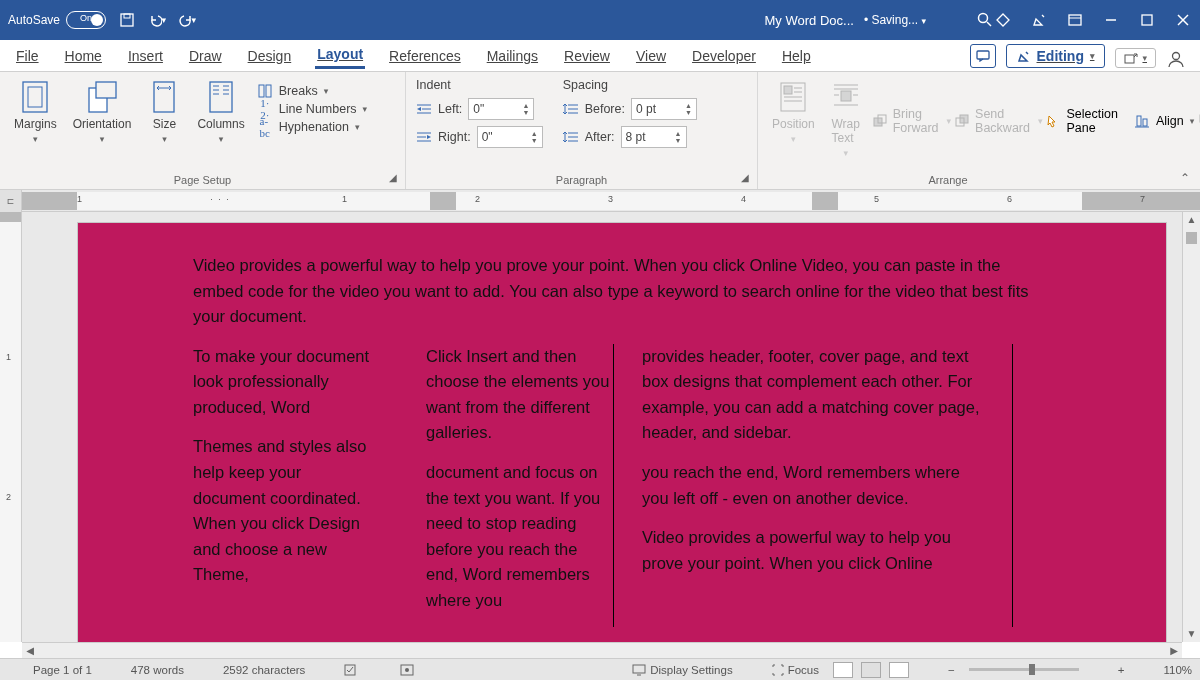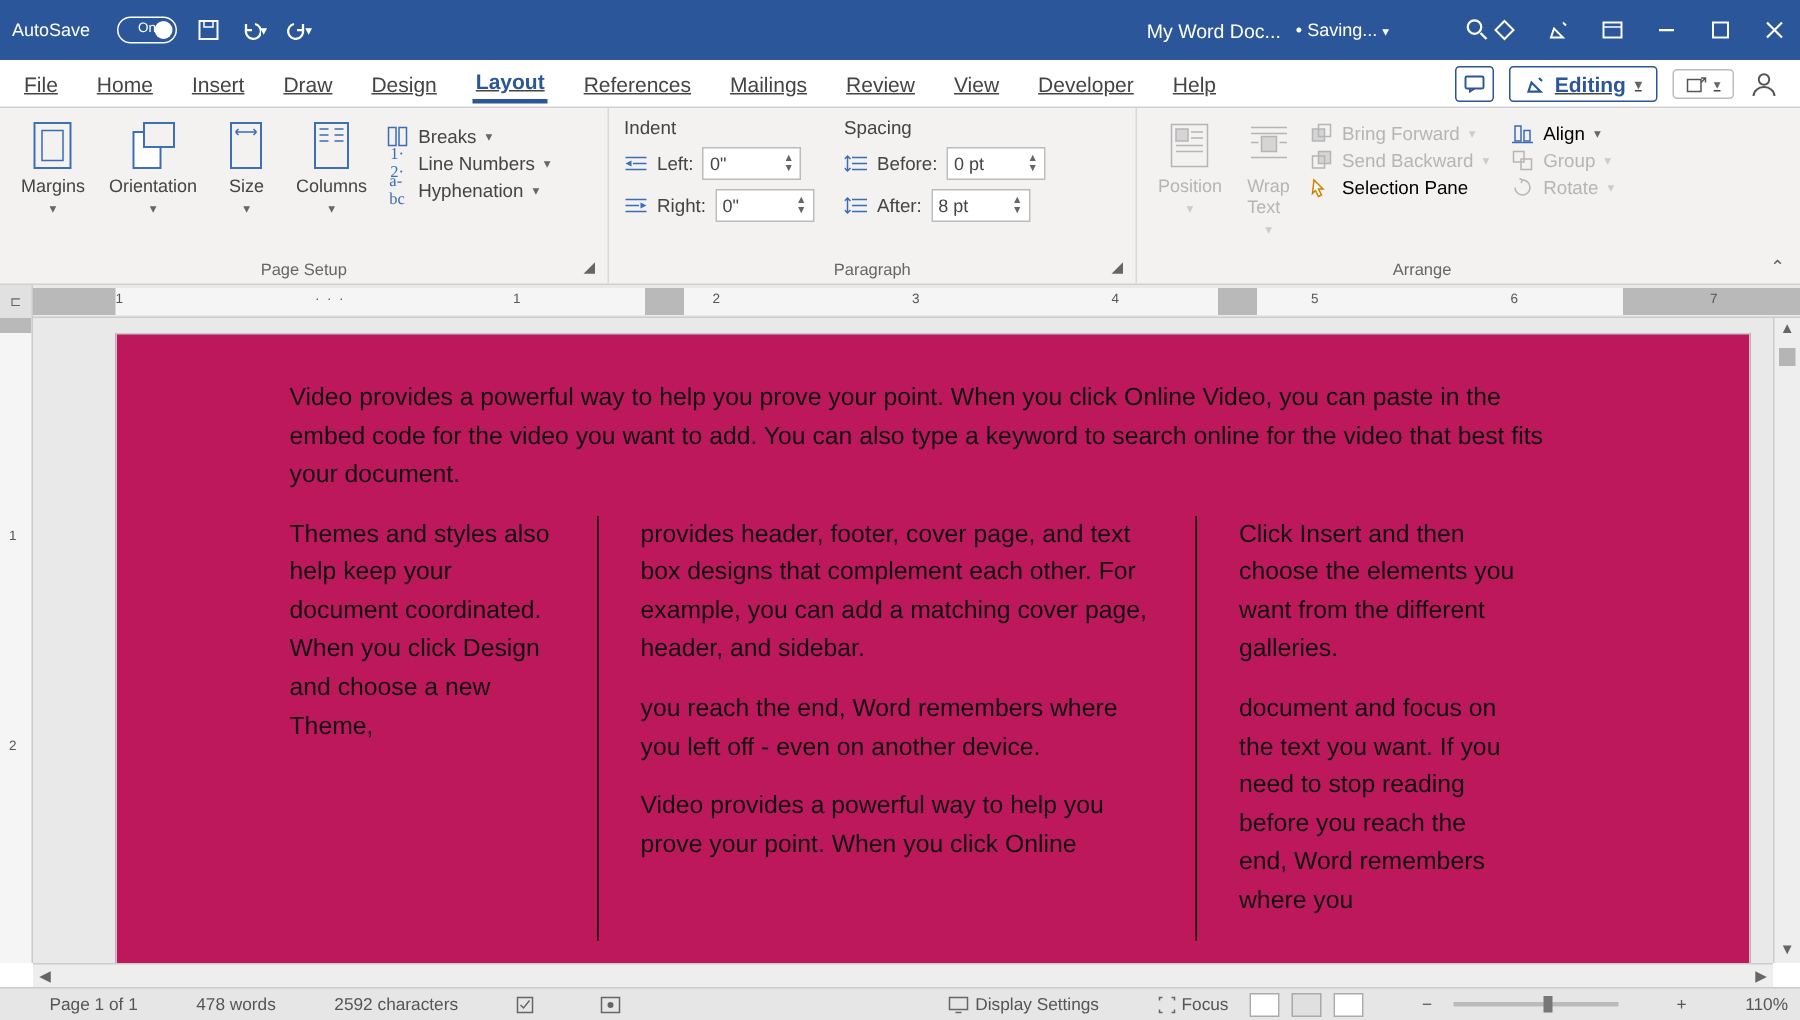--- a/index.html
+++ b/index.html
@@ -1,33 +1,33 @@
 <!DOCTYPE html>
 <html><head>
 <meta charset="utf-8">
 <style>
 * { margin: 0; padding: 0; box-sizing: border-box; font-family: "Segoe UI", Arial, sans-serif; }
 body { width: 1200px; height: 680px; background: #fff; overflow: hidden; position: relative; }
 
 
 .titlebar { height: 40px; background: #2b579a; display: flex; align-items: center; color: #fff; font-size: 12px; padding: 0 8px; }
-.autosave { display: flex; align-items: center; gap: 18px; }
+.autosave { display: flex; align-items: center; gap: 6px; }
 .toggle { width: 40px; height: 18px; border: 1px solid #fff; border-radius: 10px; position: relative; background: #2b579a; }
 .toggle::after { content: ""; width: 12px; height: 12px; background: #fff; border-radius: 50%; position: absolute; top: 2px; right: 2px; }
 .titlebar-left { display: flex; align-items: center; gap: 12px; }
 .tb-icon { width: 18px; height: 18px; display: flex; align-items: center; justify-content: center; cursor: pointer; }
 .titlebar-center { flex: 1; display: flex; align-items: center; justify-content: flex-end; gap: 10px; }
 .doc-title { font-size: 13px; }
 .titlebar-right { display: flex; align-items: center; gap: 18px; }
 
 
 .tabs { height: 32px; background: #fff; border-bottom: 1px solid #d0d0d0; display: flex; align-items: center; padding: 0 14px; gap: 22px; font-size: 14px; color: #444; text-decoration: underline; }
 .tab { cursor: pointer; padding: 4px 2px; }
 .tab.active { color: #2b579a; border-bottom: 3px solid #2b579a; font-weight: 600; }
-.tabs-right { margin-left: auto; display: flex; align-items: center; gap: 10px; }
+.tabs-right { margin-left: auto; display: flex; align-items: flex-end; gap: 10px; }
 .editing-btn { border: 1.5px solid #2b579a; border-radius: 3px; padding: 3px 10px; display: flex; align-items: center; gap: 6px; color: #2b579a; font-weight: 600; cursor: pointer; }
 .comment-box { width: 26px; height: 24px; border: 1.5px solid #2b579a; border-radius: 3px; display: flex; align-items: center; justify-content: center; cursor: pointer; }
 .share-btn { border: 1px solid #bbb; border-radius: 3px; padding: 3px 8px; display: flex; align-items: center; gap: 4px; cursor: pointer; }
 
 
 .ribbon { height: 118px; background: #f3f2f1; border-bottom: 1px solid #d0d0d0; display: flex; position: relative; }
 .group { border-right: 1px solid #d8d8d8; padding: 6px 10px 0 10px; position: relative; display: flex; flex-direction: column; }
 .group-label { position: absolute; bottom: 3px; left: 0; right: 0; text-align: center; font-size: 11px; color: #666; }
 .group-body { flex: 1; display: flex; gap: 8px; }
 .big-btn { display: flex; flex-direction: column; align-items: center; gap: 3px; font-size: 12px; color: #444; cursor: pointer; padding: 2px 4px; }
@@ -43,21 +43,21 @@
 
 .para-body { display: flex; gap: 20px; }
 .para-col-head { font-size: 12.5px; color: #444; margin-bottom: 6px; }
 .para-row { display: flex; align-items: center; gap: 6px; font-size: 12.5px; color: #444; margin-bottom: 6px; }
 .num-input { width: 66px; height: 22px; border: 1px solid #bbb; background: #fff; font-size: 12px; padding: 0 4px; display: flex; align-items: center; justify-content: space-between; }
 .spinner { display: flex; flex-direction: column; font-size: 7px; line-height: 7px; color: #666; }
 
 
 .arr-body { display: flex; gap: 6px; }
 .arr-right { display: flex; gap: 14px; }
-.arr-col { display: flex; flex-direction: column; gap: 4px; font-size: 12.5px; }
+.arr-col { display: flex; gap: 4px; font-size: 12.5px; }
 
 
 .ruler-row { height: 22px; background: #e9e9e9; display: flex; align-items: center; border-bottom: 1px solid #ccc; }
 .ruler-corner { width: 22px; height: 22px; background: #e1e1e1; border-right: 1px solid #ccc; display: flex; align-items: center; justify-content: center; font-size: 9px; color: #666; }
 .hruler { flex: 1; height: 18px; background: #f5f5f5; position: relative; overflow: hidden; font-size: 9px; color: #555; }
 .hruler .dark { position: absolute; top: 0; height: 100%; background: #b9b9b9; }
 .hruler .tick { position: absolute; top: 2px; }
 
 
 .docwrap { position: absolute; top: 212px; left: 0; right: 0; bottom: 38px; background: #e9e9e9; display: flex; }
@@ -504,30 +504,31 @@
     <div class="dark" style="top:0;height:10px"></div>
     <span class="tick" style="top:140px">1</span>
     <span class="tick" style="top:280px">2</span>
   </div>
   <div class="page-area">
     <div class="page">
       <div class="doc-text">
         <p class="para1">Video provides a powerful way to help you prove your point. When you click Online Video, you can paste in the embed code for the video you want to add. You can also type a keyword to search online for the video that best fits your document.</p>
         <div class="cols">
           <div class="col col1">
+            <p class="colp">To make your document look professionally produced, Word</p>
             <p class="colp">Themes and styles also help keep your document coordinated. When you click Design and choose a new Theme,</p>
+          </div>
+          <div class="col col3">
+            <p class="colp">Click Insert and then choose the elements you want from the different galleries.</p>
+            <p class="colp">document and focus on the text you want. If you need to stop reading before you reach the end, Word remembers where you</p>
           </div>
           <div class="col col2">
             <p class="colp">provides header, footer, cover page, and text box designs that complement each other. For example, you can add a matching cover page, header, and sidebar.</p>
             <p class="colp">you reach the end, Word remembers where you left off - even on another device.</p>
             <p class="colp">Video provides a powerful way to help you prove your point. When you click Online</p>
-          </div>
-          <div class="col col3">
-            <p class="colp">Click Insert and then choose the elements you want from the different galleries.</p>
-            <p class="colp">document and focus on the text you want. If you need to stop reading before you reach the end, Word remembers where you</p>
           </div>
         </div>
       </div>
     </div>
   </div>
   <div class="vscroll">
     <div class="arrow" style="top:0">▲</div>
     <div class="thumb"></div>
     <div class="arrow" style="bottom:0">▼</div>
   </div>

